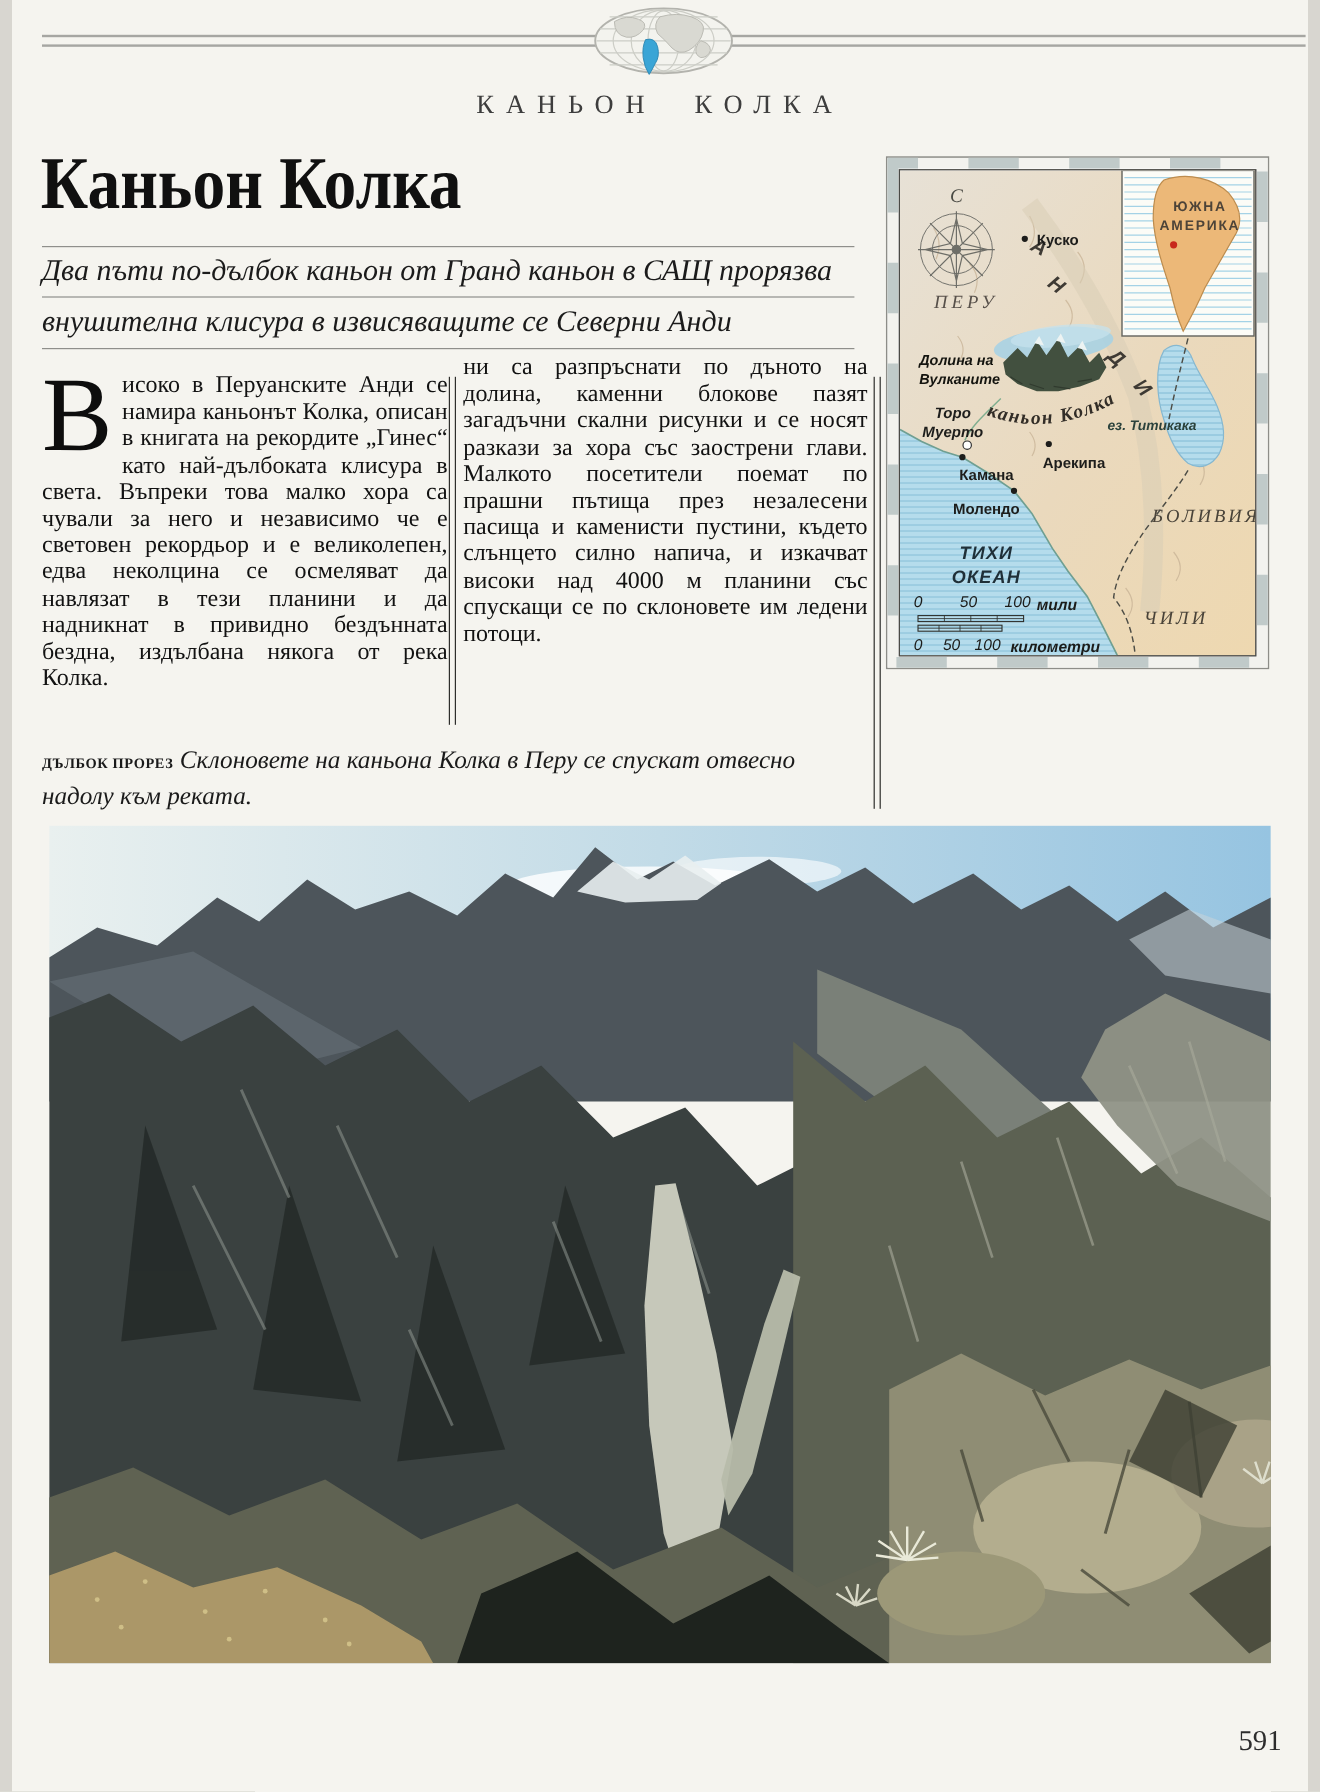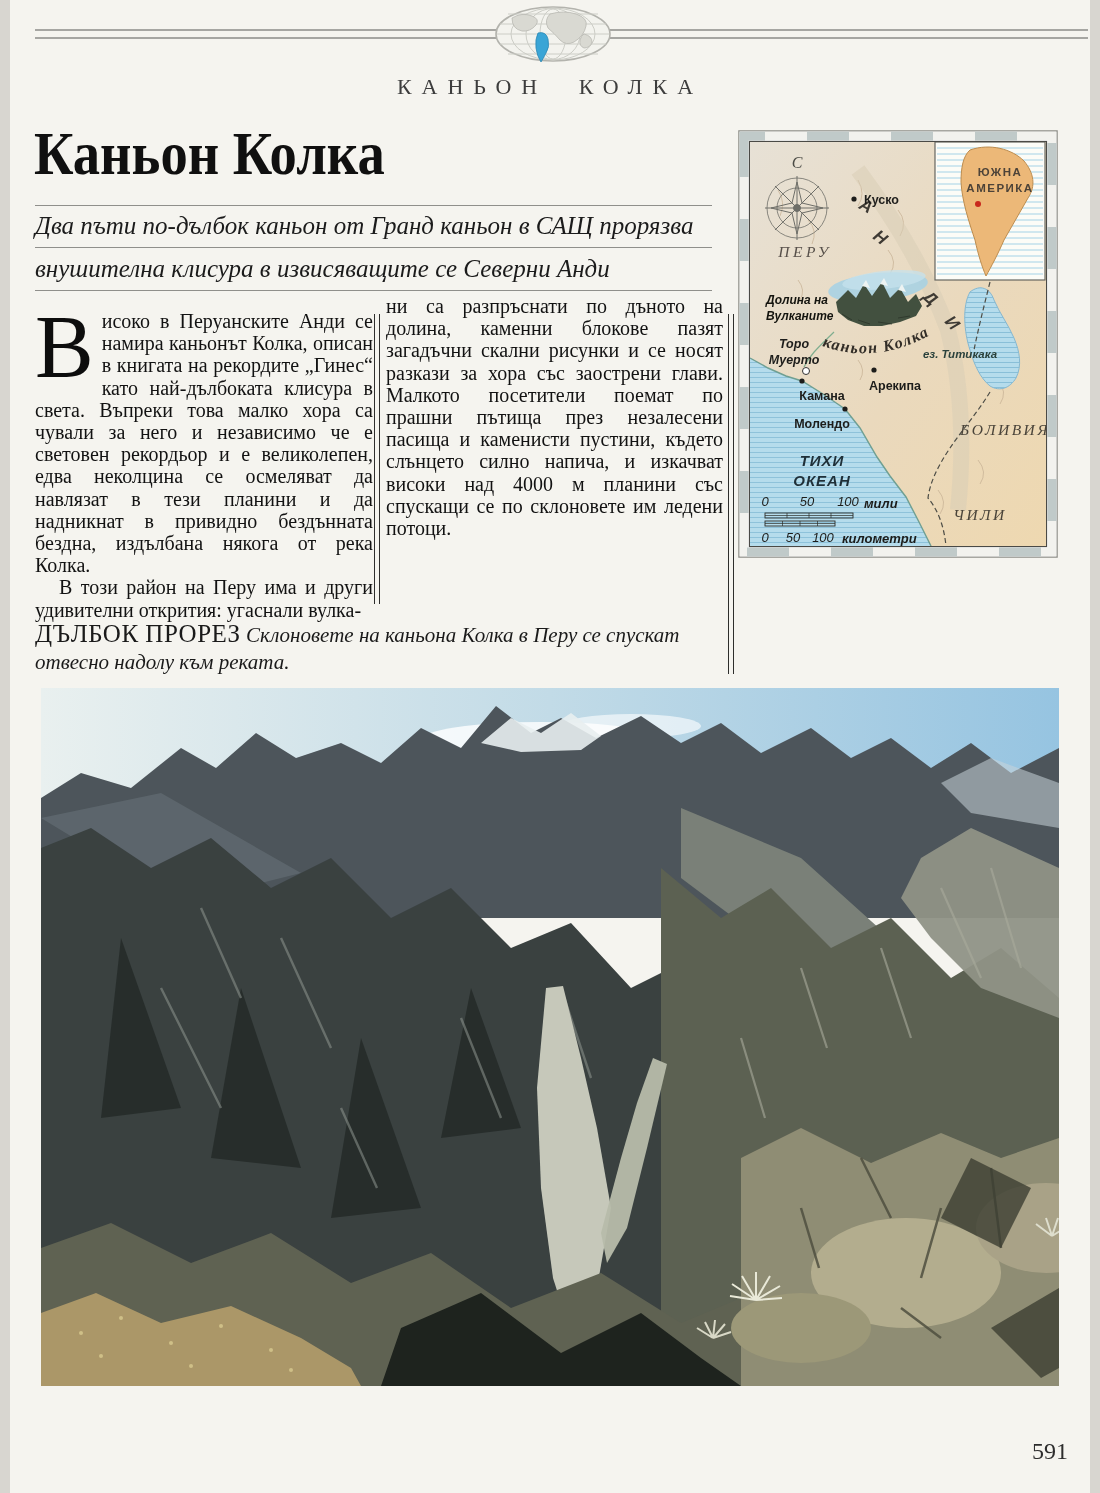--- a/index.html
+++ b/index.html
@@ -31,21 +31,21 @@
   .col p{margin:0;}
   .col p.indent{text-indent:24px;}
   .dropcap{
     float:left;font-size:88px;line-height:66px;padding:4px 8px 0 0;color:#0d0d0d;
   }
   .vdiv{position:absolute;width:1px;background:#2e2e2c;}
   .caption{
     position:absolute;left:25px;top:620px;width:650px;
     font-size:21px;line-height:27px;font-style:italic;color:#1a1a1a;
   }
-  .caption .lead{font-style:normal;font-size:25px;letter-spacing:.5px;}
+  .caption .lead{font-style:normal;font-size:12px;letter-spacing:.5px;font-weight:bold;}
   .pagenum{
     position:absolute;left:988px;top:1438px;width:70px;text-align:right;
     font-size:24px;color:#2d2d2d;
   }
   svg text{font-family:"Liberation Sans", sans-serif;}
   svg .ser{font-family:"Liberation Serif", serif;}
 </style>
 </head>
 <body>
 
@@ -71,21 +71,20 @@
   <h1 class="title">Каньон Колка</h1>
 
   <div class="deckrule" style="top:205px;"></div>
   <div class="deck" style="top:212px;font-family:Liberation Serif, serif;">Два пъти по-дълбок каньон от Гранд каньон в САЩ прорязва</div>
   <div class="deckrule" style="top:247px;"></div>
   <div class="deck" style="top:255px;">внушителна клисура в извисяващите се Северни Анди</div>
   <div class="deckrule" style="top:290px;"></div>
 
   <div class="col" style="left:25px;top:310px;width:338px;">
     <p><span class="dropcap">В</span><span>исоко в Перуанските Анди се намира каньонът Колка, описан в книгата на рекордите „Гинес“ като най-дълбоката клисура в света. Въпреки това малко хора са чували за него и независимо че е световен рекордьор и е великолепен, едва неколцина се осмеляват да навлязат в тези планини и да надникнат в привидно бездънната бездна, издълбана някога от река Колка.</span></p>
-    <p class="indent">В този район на Перу има и други удивителни открития: угаснали вулка-</p>
   </div>
 
   <div class="vdiv" style="left:364px;top:314px;height:290px;"></div>
   <div class="vdiv" style="left:369px;top:314px;height:290px;"></div>
 
   <div class="col" style="left:376px;top:295px;width:337px;">
     <p>ни са разпръснати по дъното на долина, каменни блокове пазят загадъчни скални рисунки и се носят разкази за хора със заострени глави. Малкото посетители поемат по прашни пътища през незалесени пасища и каменисти пустини, където слънцето силно напича, и изкачват високи над 4000 м планини със спускащи се по склоновете им ледени потоци.</p>
   </div>
 
   <div class="vdiv" style="left:718px;top:314px;height:360px;"></div>

